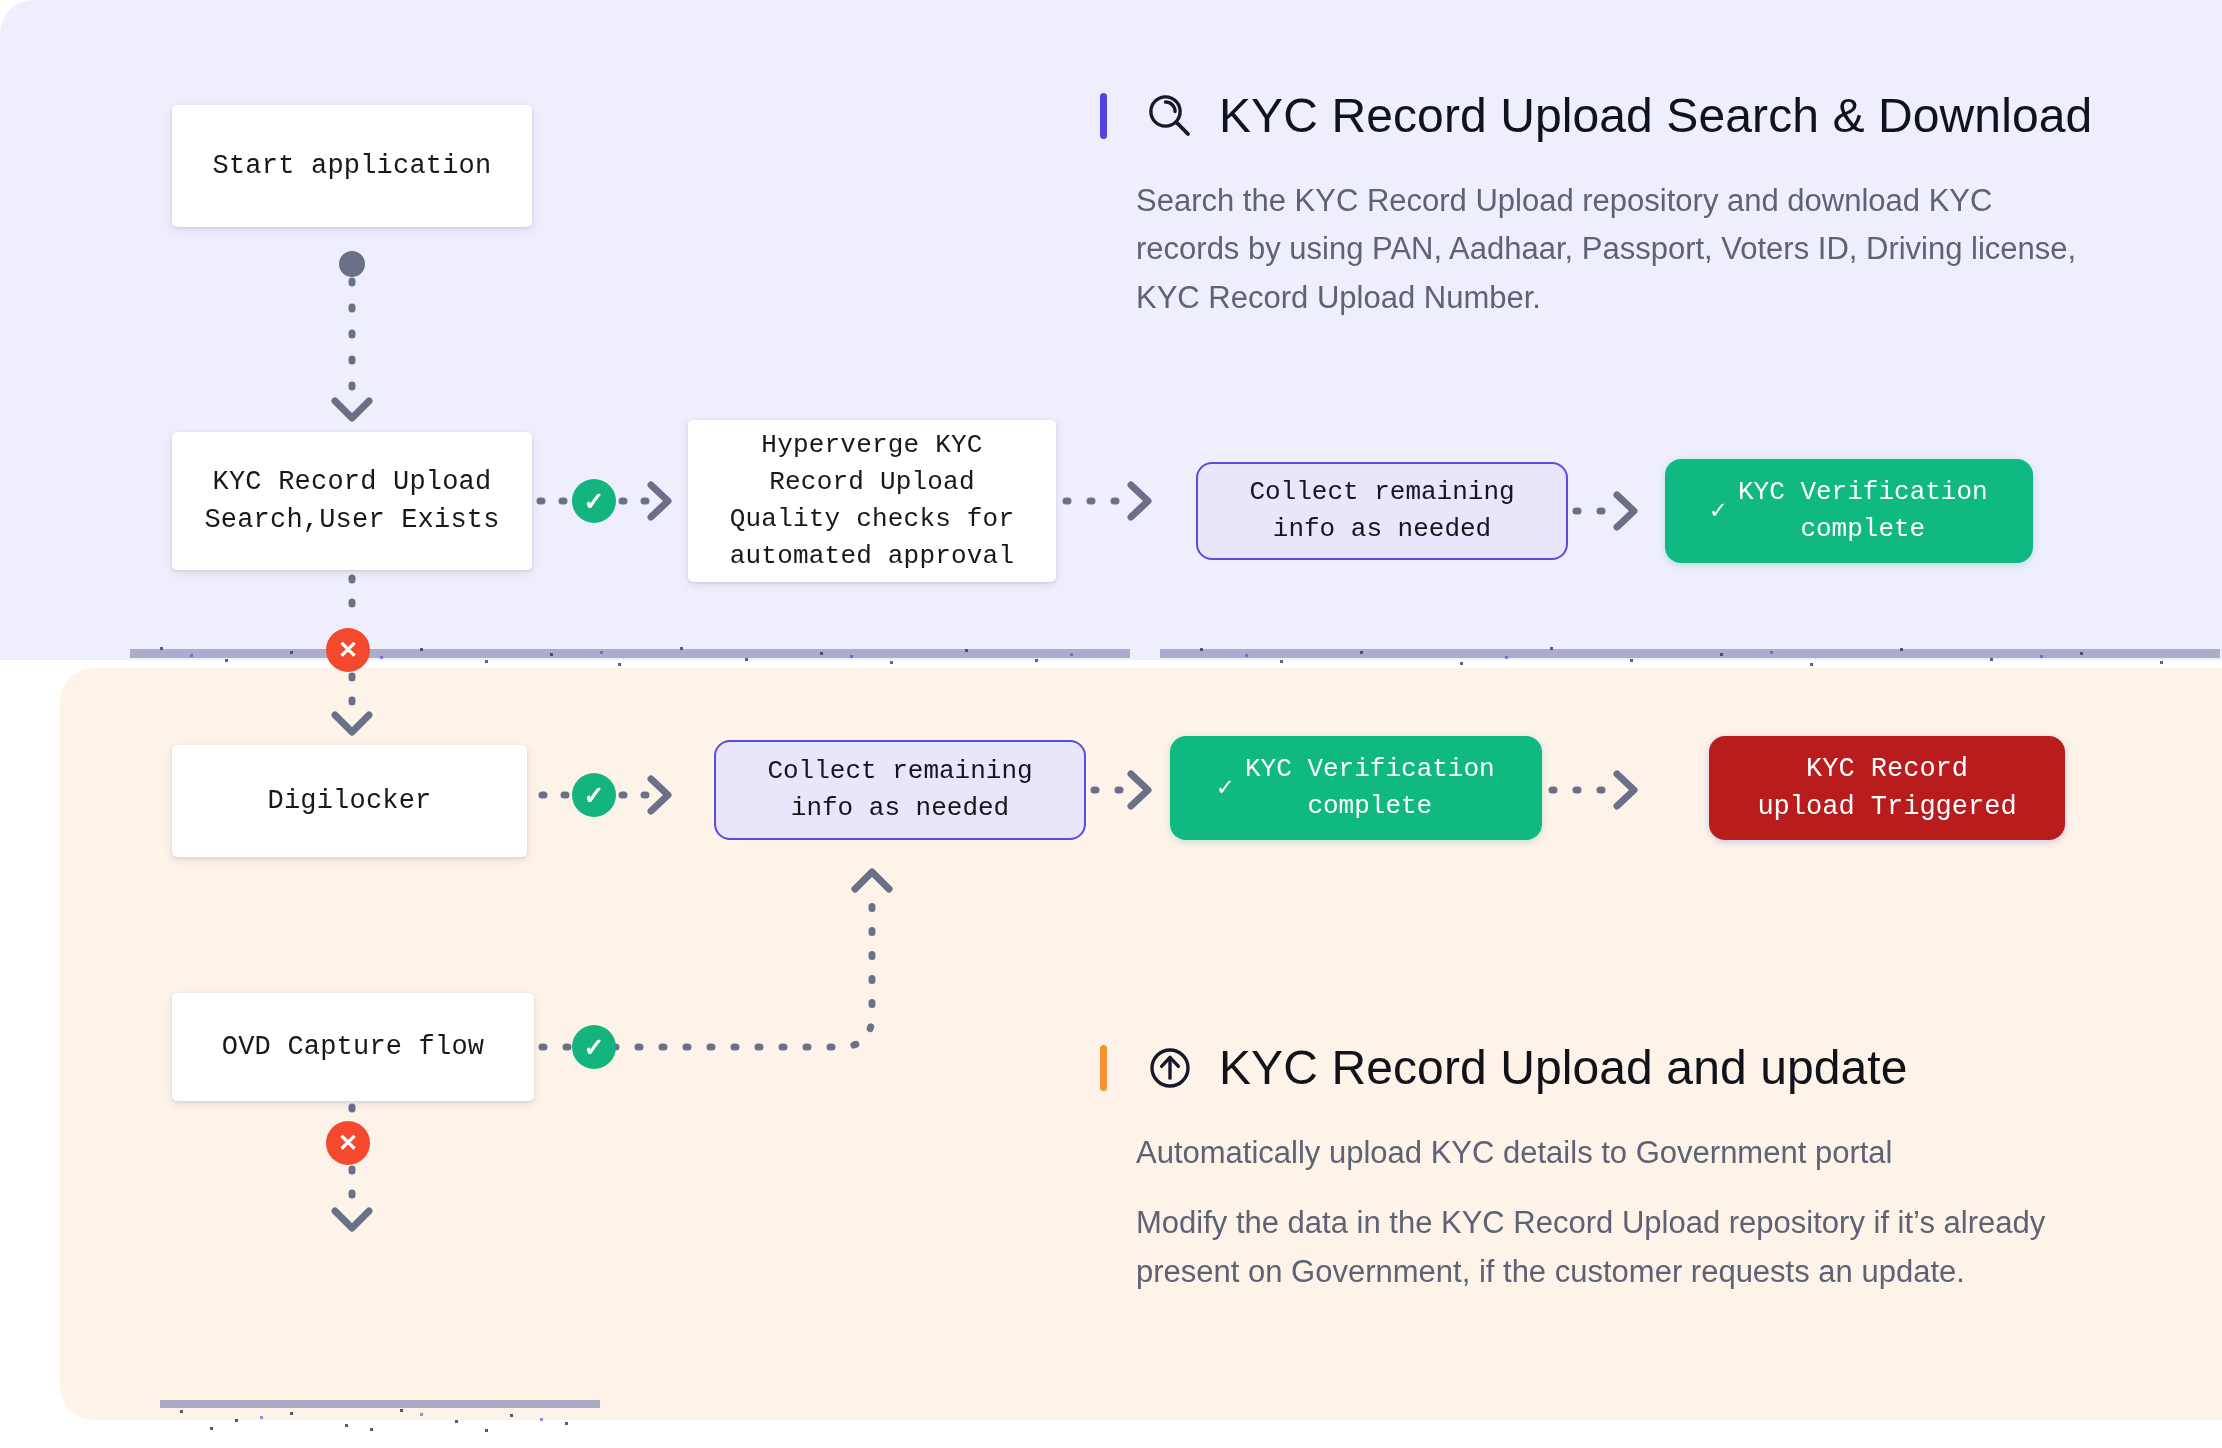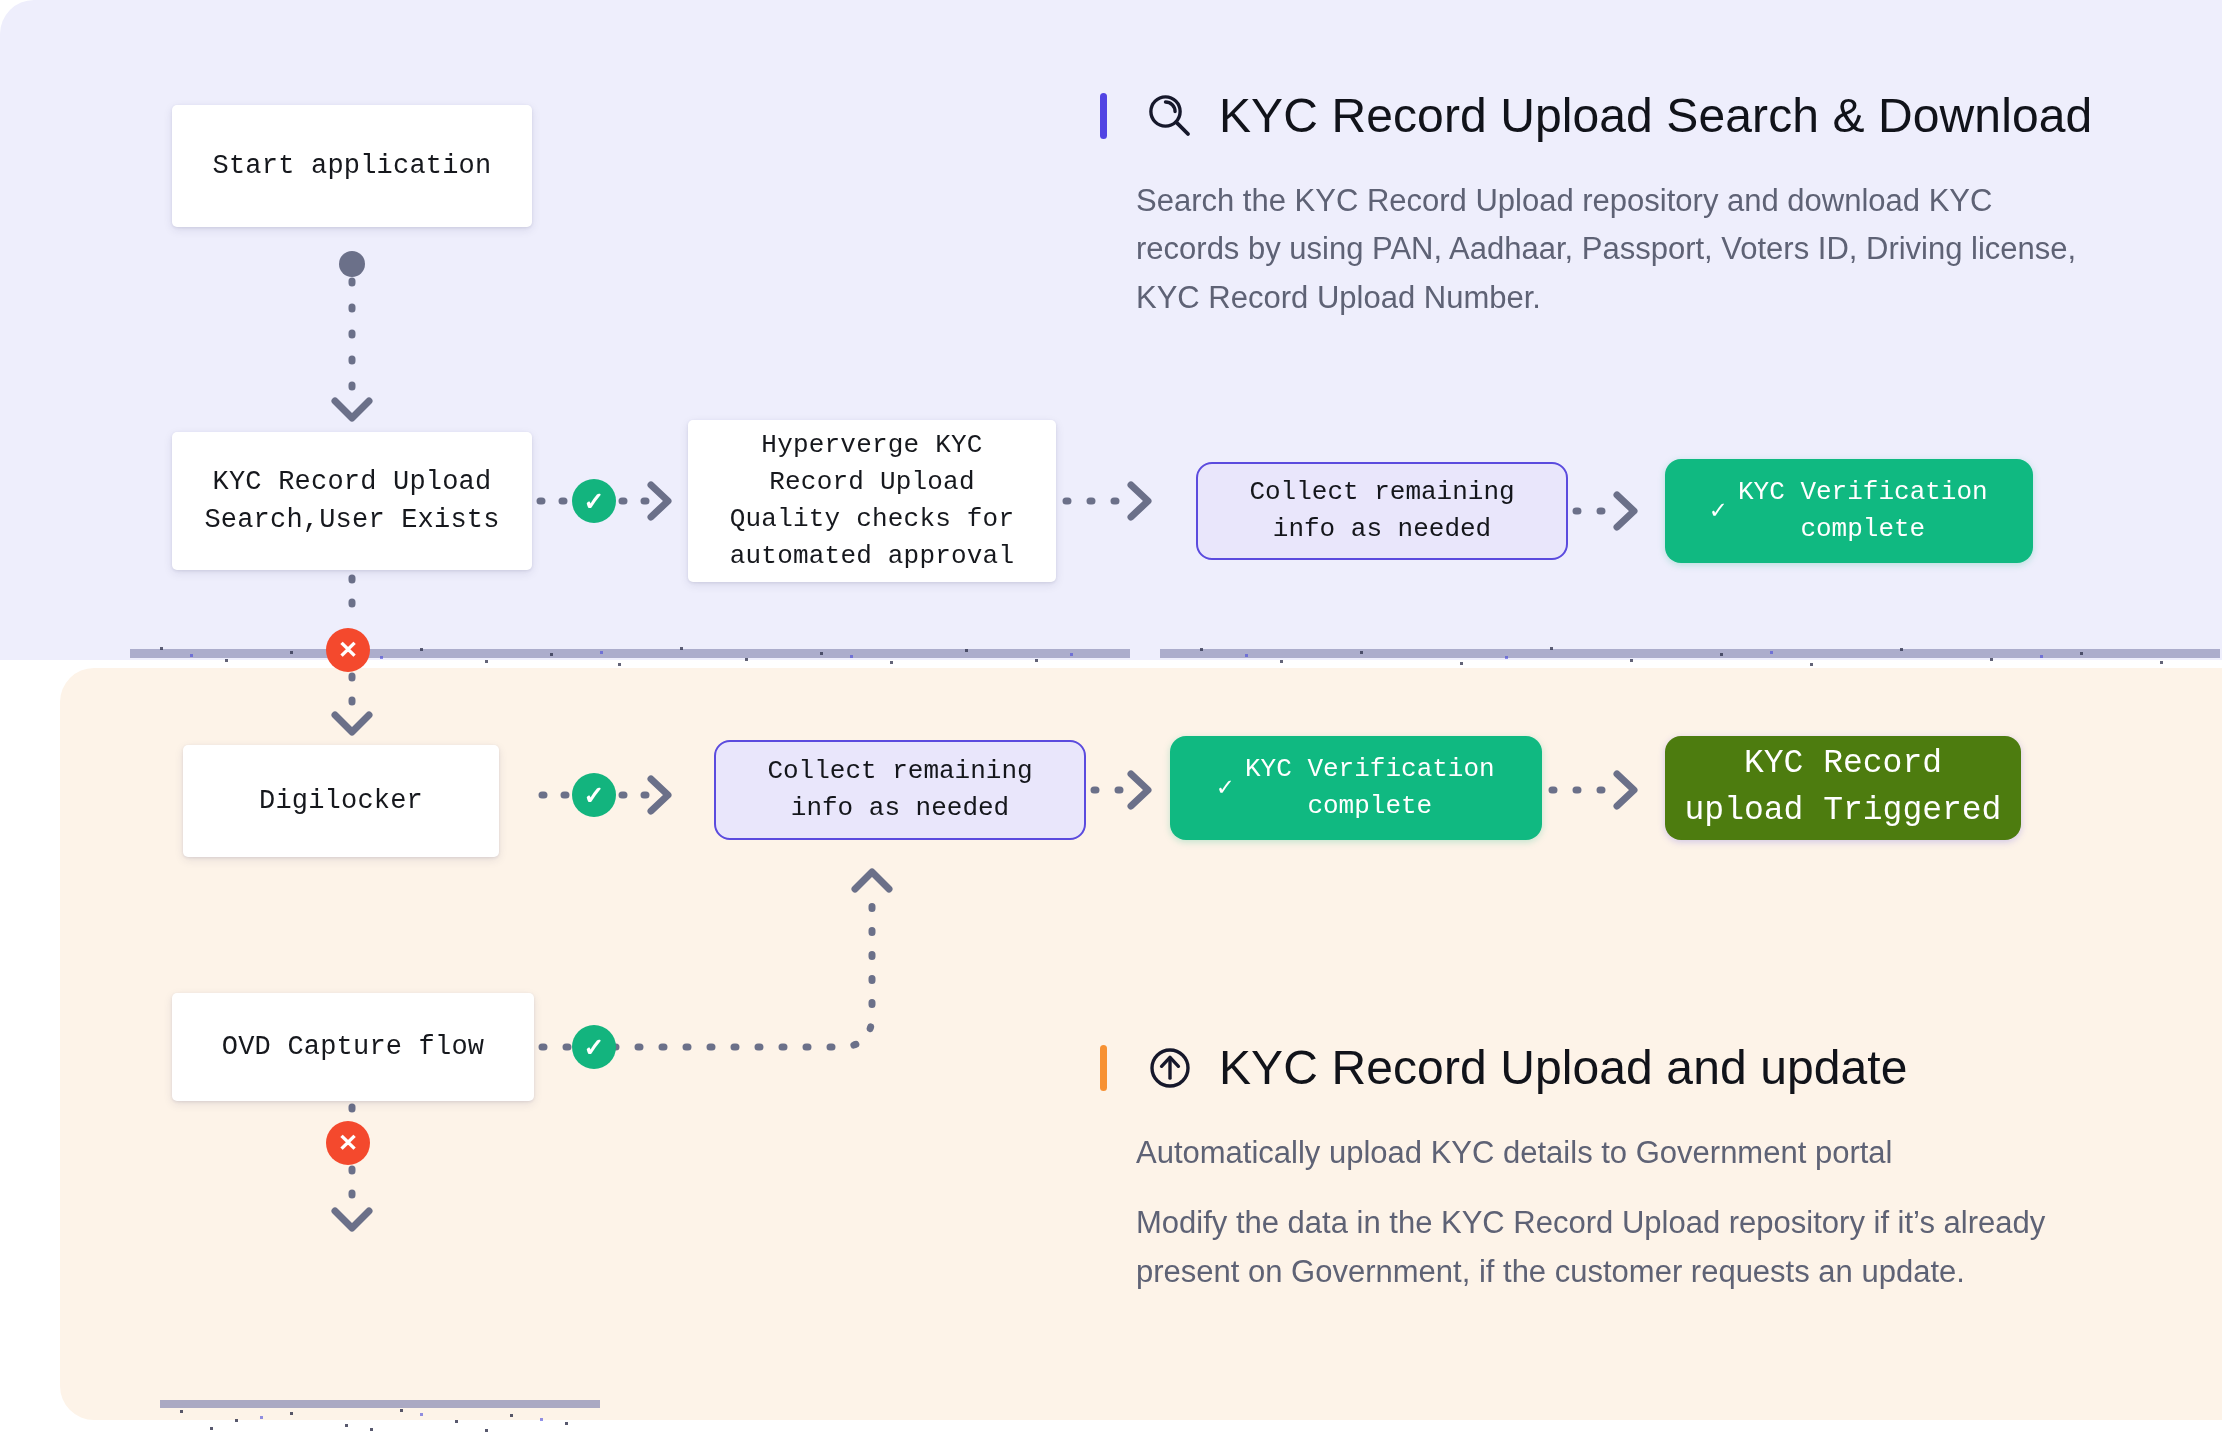--- a/index.html
+++ b/index.html
@@ -39,34 +39,35 @@
   }
   .node.lilac{
     background:#e9e6fb;color:#14161b;border:2px solid #5b4bde;
     border-radius:16px;font-size:26px;margin-left:26px;
   }
   .node.green{
     background:#10b981;color:#ffffff;border-radius:16px;font-size:26px;
     box-shadow:0 2px 7px rgba(16,185,129,.25);
   }
   .node.blue{
-    background:#4d7c0f;color:#ffffff;border-radius:16px;font-size:33px;
+    background:#b91c1c;color:#ffffff;border-radius:16px;font-size:27px;
     box-shadow:0 2px 7px rgba(81,68,227,.25);
+    margin-left:44px;
   }
   .node .tick{font-size:26px;margin-right:12px;line-height:1;}
   .node .lbl{display:inline-block;}
 
   
   #node-start            {left:172px;top:105px;width:360px;height:122px;}
   #node-kyc-search       {left:172px;top:432px;width:360px;height:138px;}
   #node-hyperverge       {left:688px;top:420px;width:368px;height:162px;
                           font-size:26px;}
   #node-collect-1        {left:1170px;top:462px;width:372px;height:98px;}
   #node-verify-1         {left:1665px;top:459px;width:368px;height:104px;}
-  #node-digilocker       {left:183px;top:745px;width:316px;height:112px;align-items:center;}
+  #node-digilocker       {left:172px;top:745px;width:355px;height:112px;align-items:center;}
   #node-collect-2        {left:688px;top:740px;width:372px;height:100px;}
   #node-verify-2         {left:1170px;top:736px;width:372px;height:104px;}
   #node-upload-trigger   {left:1665px;top:736px;width:356px;height:104px;}
   #node-ovd              {left:172px;top:993px;width:362px;height:108px;}
   #node-rejected         {left:172px;top:1240px;width:362px;height:110px;}
 
   
   .conn{position:absolute;pointer-events:none;overflow:visible;}
 
   

